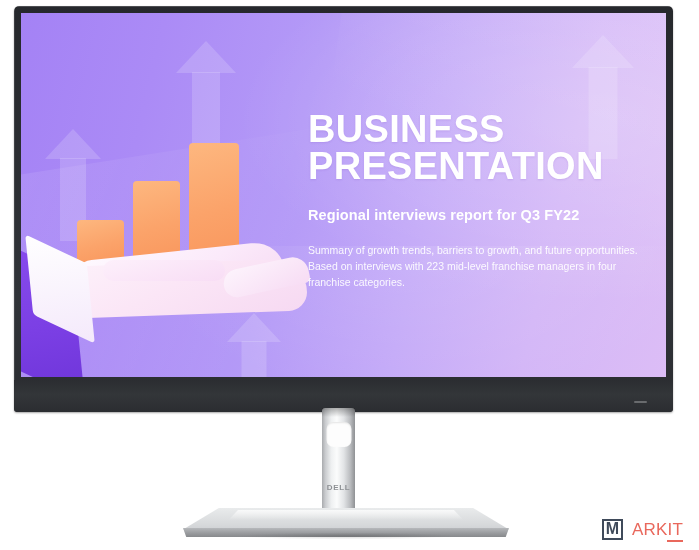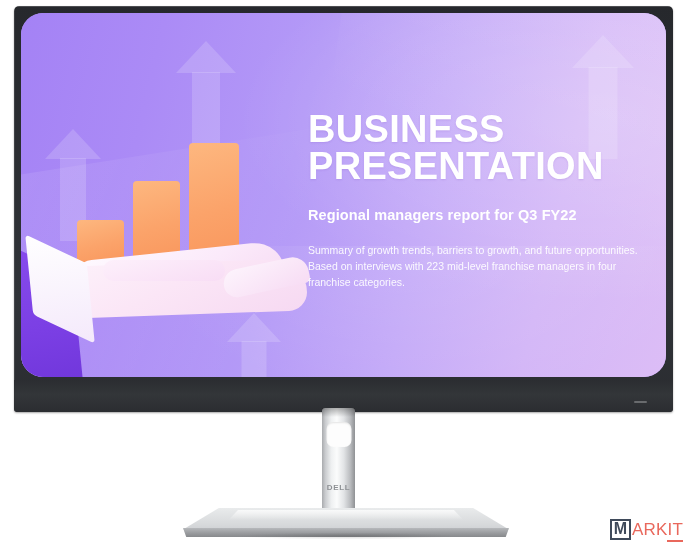--- a/index.html
+++ b/index.html
@@ -73,21 +73,20 @@
 
   
   .screen {
     position: absolute;
     left: 7px;
     top: 7px;
     width: 645px;
     height: 364px;
     overflow: hidden;
     background: #b69cf7;
-    border-radius: 22px;
   }
 
   
   .slide-bg {
     position: absolute;
     inset: 0;
     background:
       linear-gradient(103deg,
         #a482f5 0%,
         #ab8bf6 20%,
@@ -370,21 +369,21 @@
     font-weight: 700;
     line-height: 1;
     box-sizing: border-box;
   }
   .wm-rest {
     color: #e9685c;
     font-size: 17px;
     font-weight: 500;
     letter-spacing: 0.2px;
     line-height: 1;
-    margin-left: 1px;
+    margin-left: 9px;
   }
   .wm-under {
     border-bottom: 2px solid #e9685c;
     padding-bottom: 1px;
   }
 </style>
 </head>
 <body>
 
 <div id="stage">
@@ -444,21 +443,21 @@
           </div>
           <div class="cuff"></div>
         </div>
       </div>
 
       <div class="slide-text">
         <h1 class="slide-title">
           <span>BUSINESS</span><br>
           <span>PRESENTATION</span>
         </h1>
-        <p class="slide-subtitle">Regional managers report for Q3 FY22</p>
+        <p class="slide-subtitle">Regional interviews report for Q3 FY22</p>
         <p class="slide-body">Summary of growth trends, barriers to growth, and future opportunities. Based on interviews with 223 mid-level franchise managers in four franchise categories.</p>
       </div>
 
     </div>
 
     <div class="bottom-bezel">
       <div class="bezel-led"></div>
     </div>
   </div>
 

